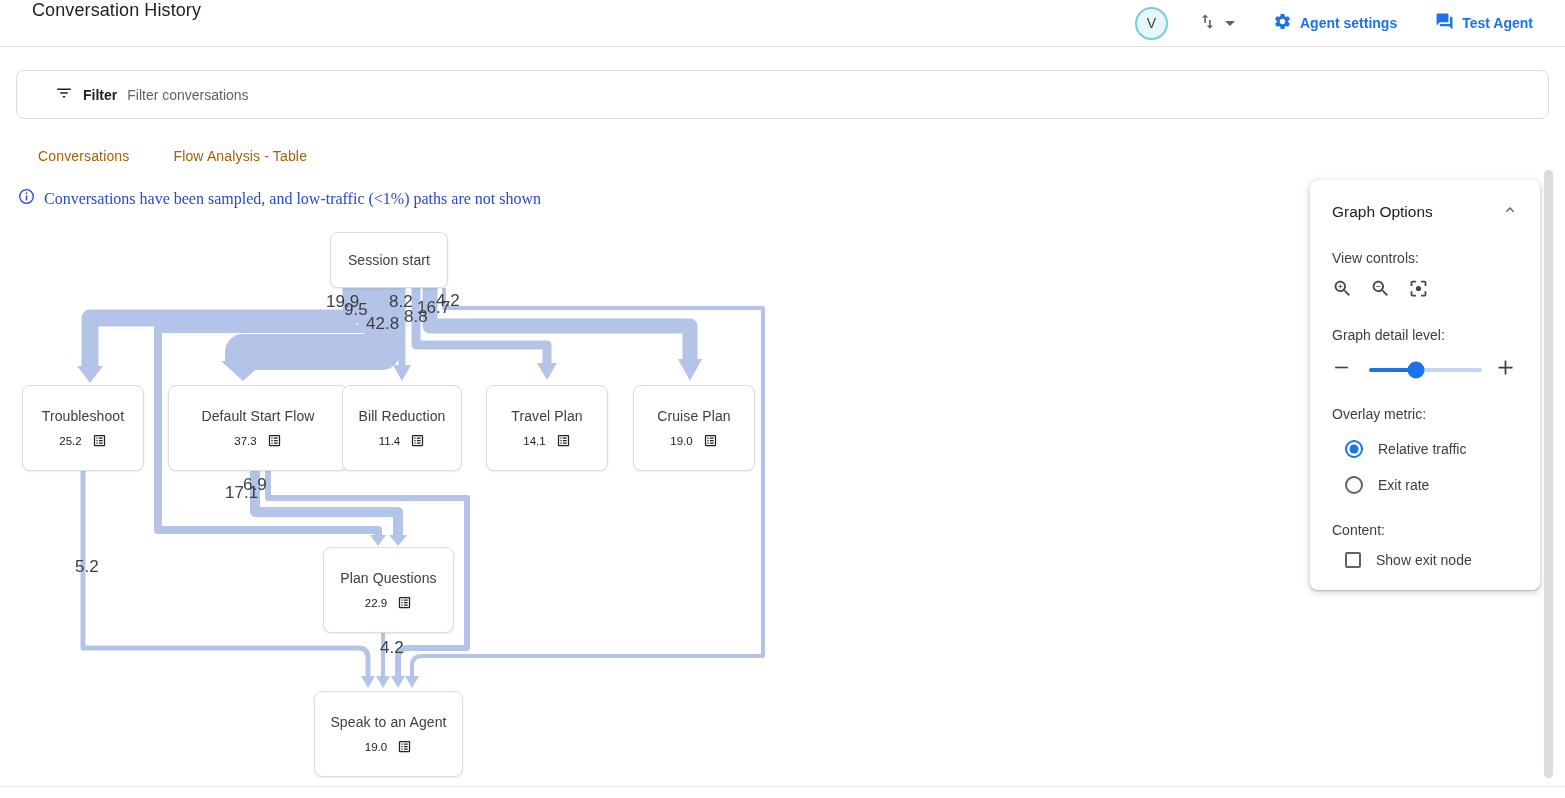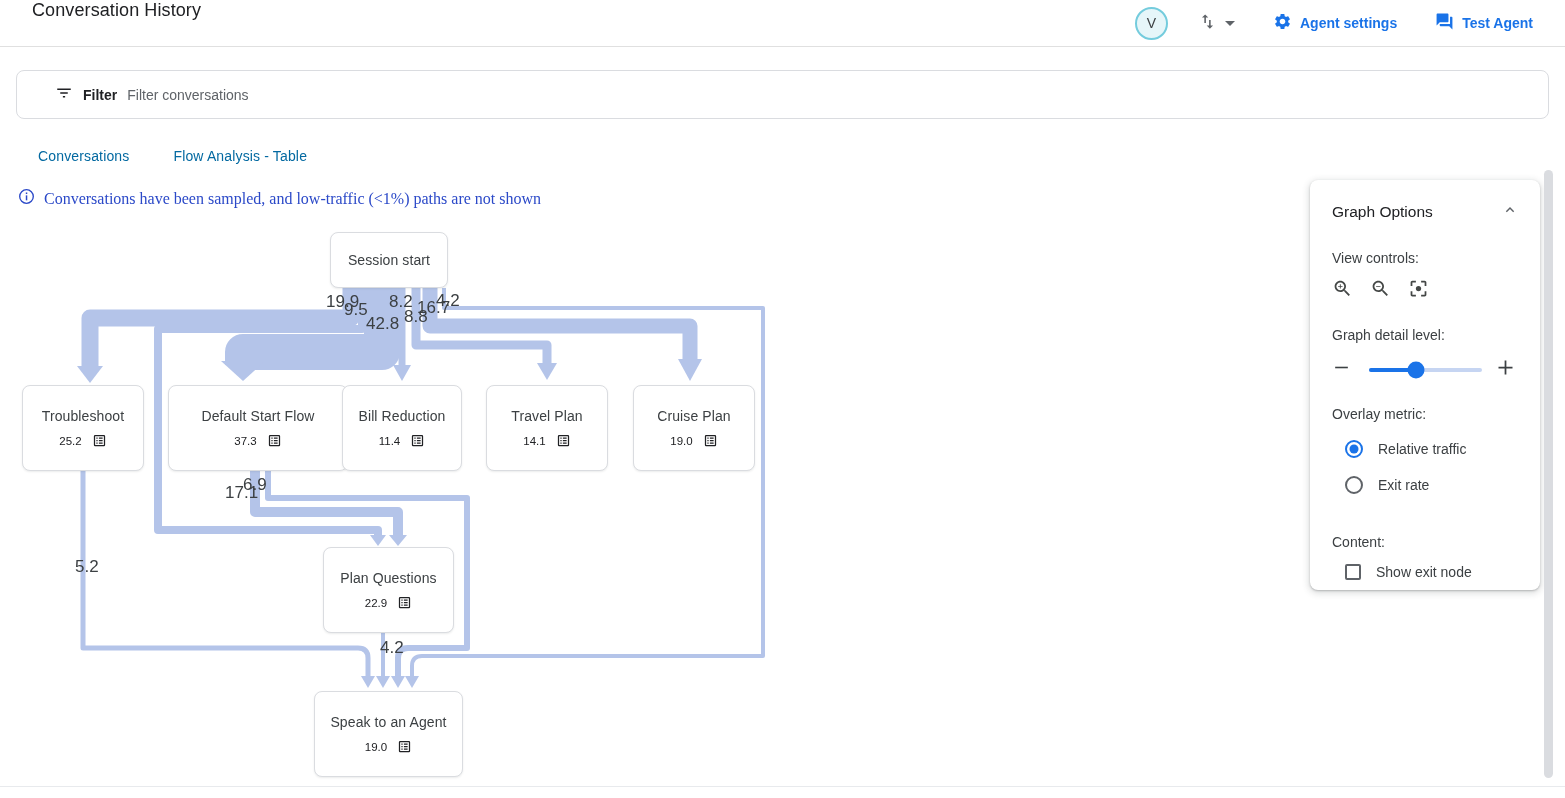--- a/index.html
+++ b/index.html
@@ -40,21 +40,21 @@
     display:flex; align-items:center; padding:0 16px;
   }
   .filter-icon { margin:0 10px 0 22px; }
   .filter-label { font-size:14px; font-weight:700; color:#202124; margin-right:10px; }
   .filter-input { border:none; outline:none; flex:1; font-size:14px; color:#202124; font-family:"Liberation Sans",sans-serif; background:transparent; }
   .filter-input::placeholder { color:#5f6368; }
   
   .tabs { position:absolute; left:16px; top:134px; display:flex; height:44px; }
   .tab {
     padding:0 22px; display:flex; align-items:center; font-size:14px;
-    color:#0369a1; cursor:pointer; position:relative; letter-spacing:.15px;
+    color:#a16207; cursor:pointer; position:relative; letter-spacing:.15px;
   }
   .tab.active { color:#1a73e8; font-weight:700; }
   .tab.active::after {
     content:""; position:absolute; left:0; right:0; bottom:0; height:3px;
     background:#1a73e8; border-radius:3px 3px 0 0;
   }
   
   .info-banner {
     position:absolute; left:18px; top:188px; display:flex; align-items:center; gap:9px;
     font-family:"Liberation Serif", serif; font-size:16px; color:#2b49c8;
@@ -97,21 +97,21 @@
   .slider-minus svg, .slider-plus svg { fill:#3c4043; }
   .slider-track { position:relative; width:113px; height:4px; background:#c6d5f2; border-radius:2px; margin:0 13px 0 18px; cursor:pointer; }
   .slider-fill { position:absolute; left:0; top:0; height:4px; background:#1a73e8; border-radius:2px; }
   .slider-thumb { position:absolute; top:50%; width:17px; height:17px; background:#1a73e8; border-radius:50%; transform:translate(-50%,-50%); }
   .overlay-label { margin-top:24px; }
   .radio-row { display:flex; align-items:center; gap:15px; margin:18px 0 0 13px; cursor:pointer; }
   .radio { width:18px; height:18px; border-radius:50%; border:2px solid #5f6368; position:relative; flex:0 0 auto; }
   .radio.checked { border-color:#1a73e8; }
   .radio.checked::after { content:""; position:absolute; left:50%; top:50%; width:9px; height:9px; border-radius:50%; background:#1a73e8; transform:translate(-50%,-50%); }
   .radio-label { font-size:14px; color:#3c4043; }
-  .content-label { margin-top:40px; }
+  .content-label { margin-top:28px; }
   .check-row { display:flex; align-items:center; gap:15px; margin:14px 0 0 13px; cursor:pointer; }
   .checkbox { width:16px; height:16px; border:2px solid #5f6368; border-radius:2px; flex:0 0 auto; }
   
   .v-scrollbar { position:absolute; left:1544px; top:170px; width:9px; height:608px; background:#dadce0; border-radius:5px; z-index:5; cursor:pointer; }
   .bottom-line { position:absolute; left:0; top:786px; width:1565px; height:1px; background:#e8eaed; }
 </style>
 </head>
 <body>
 
 <div class="header">

